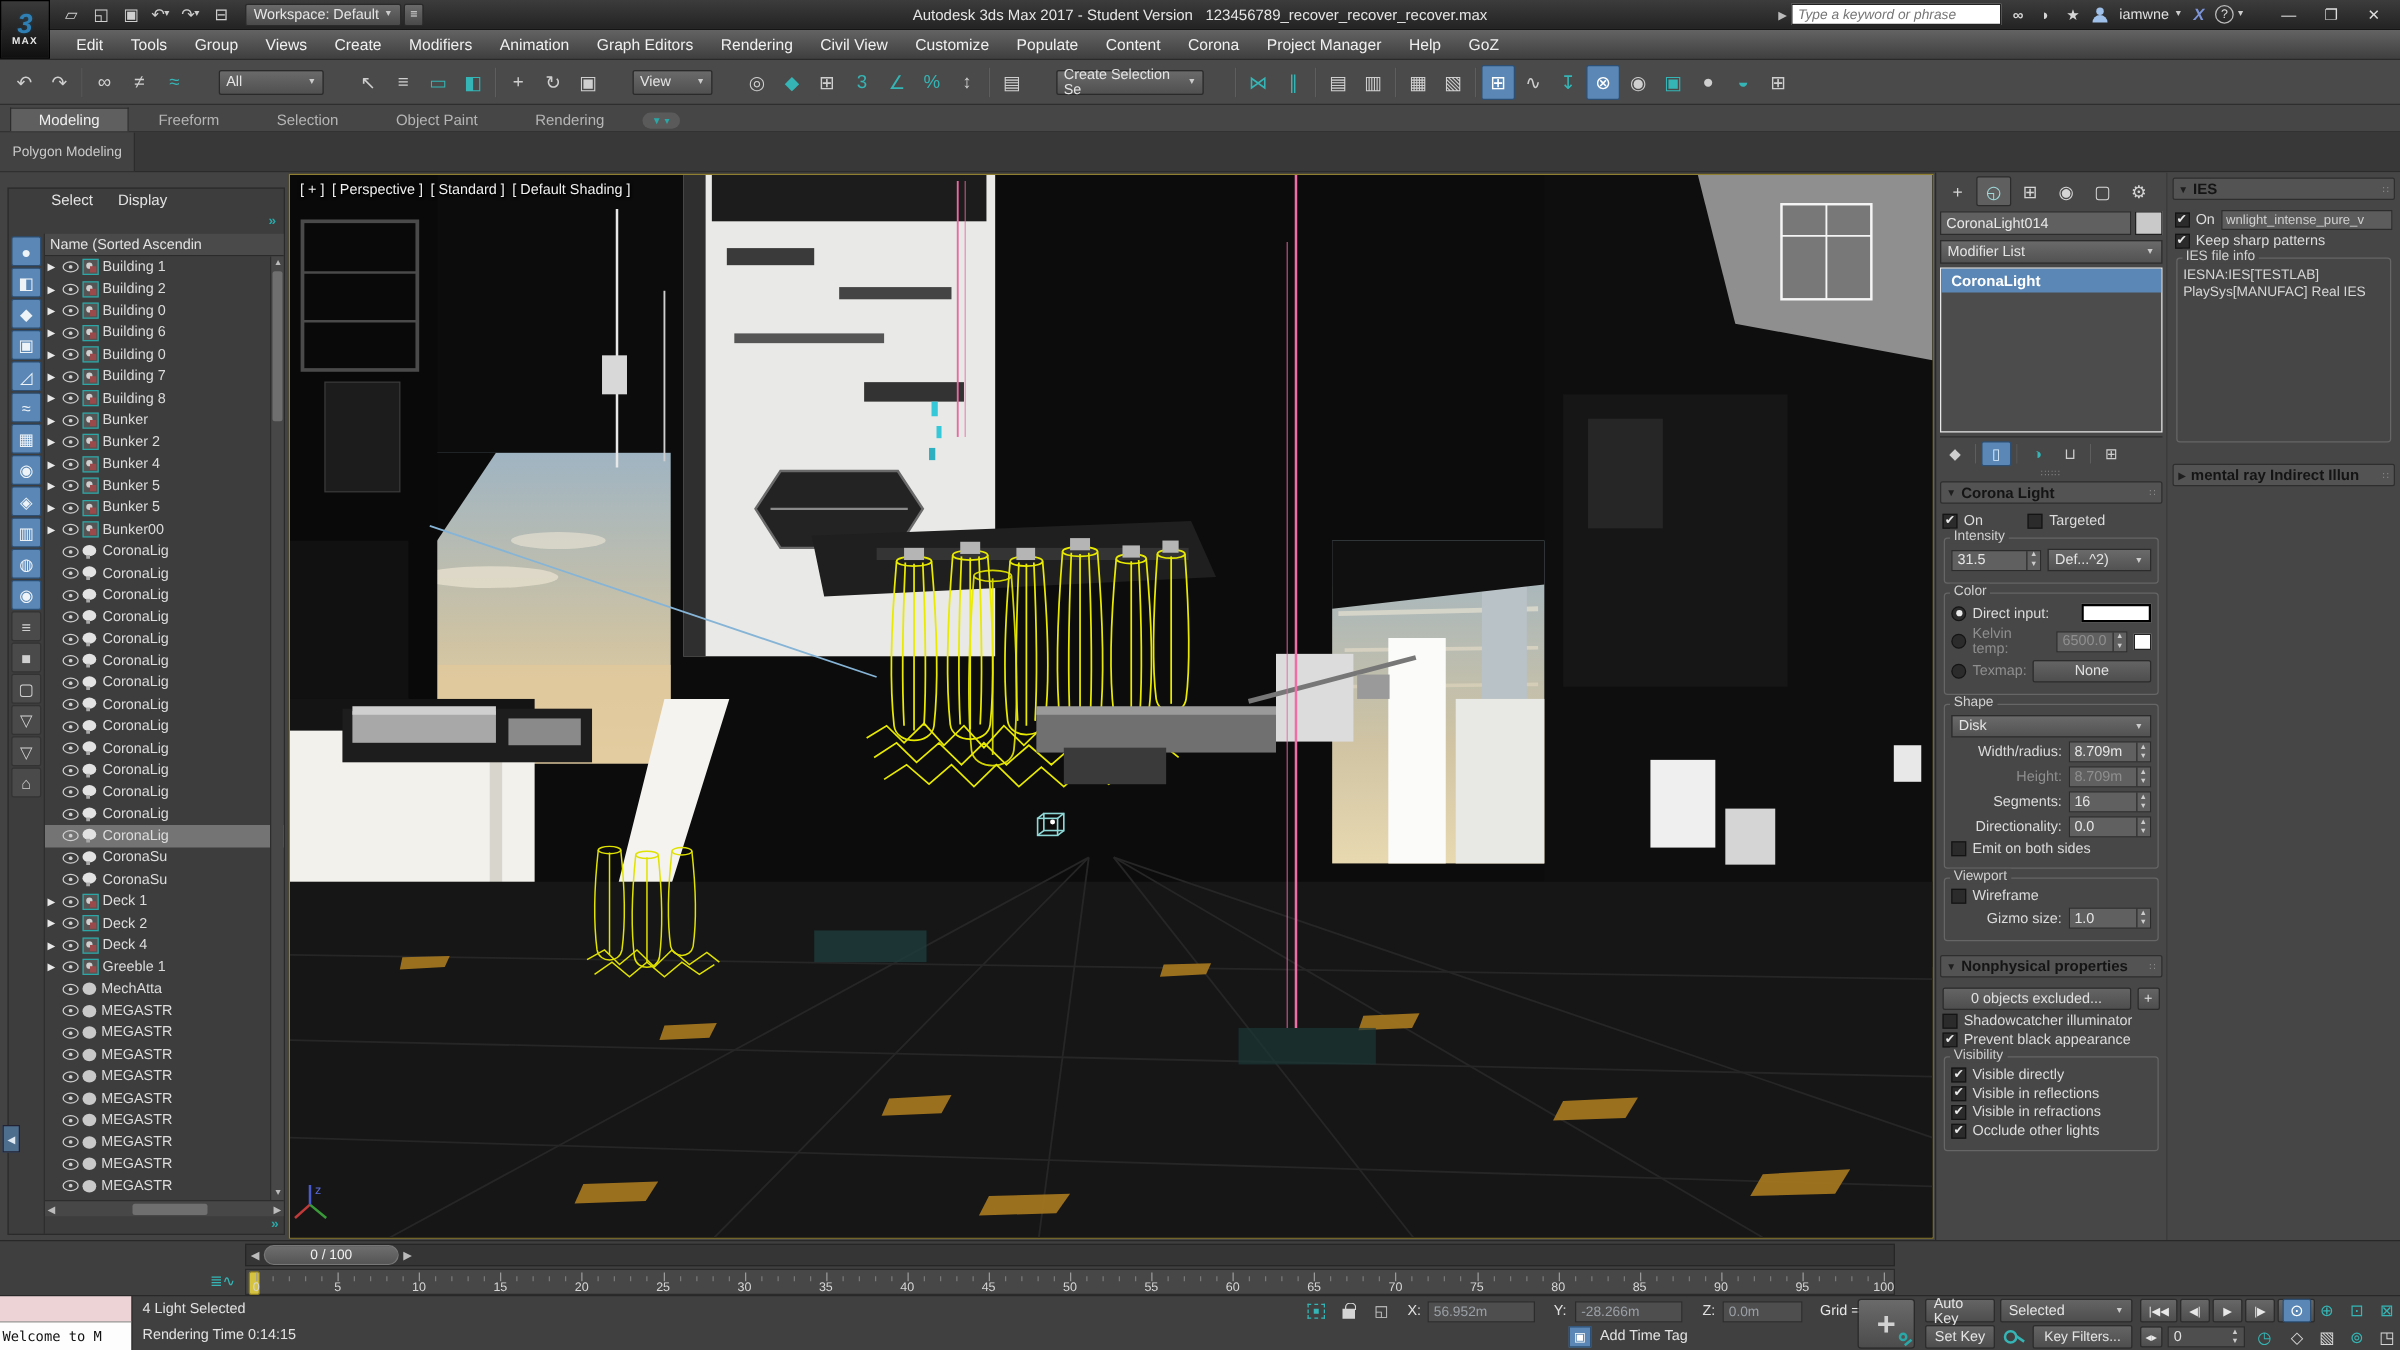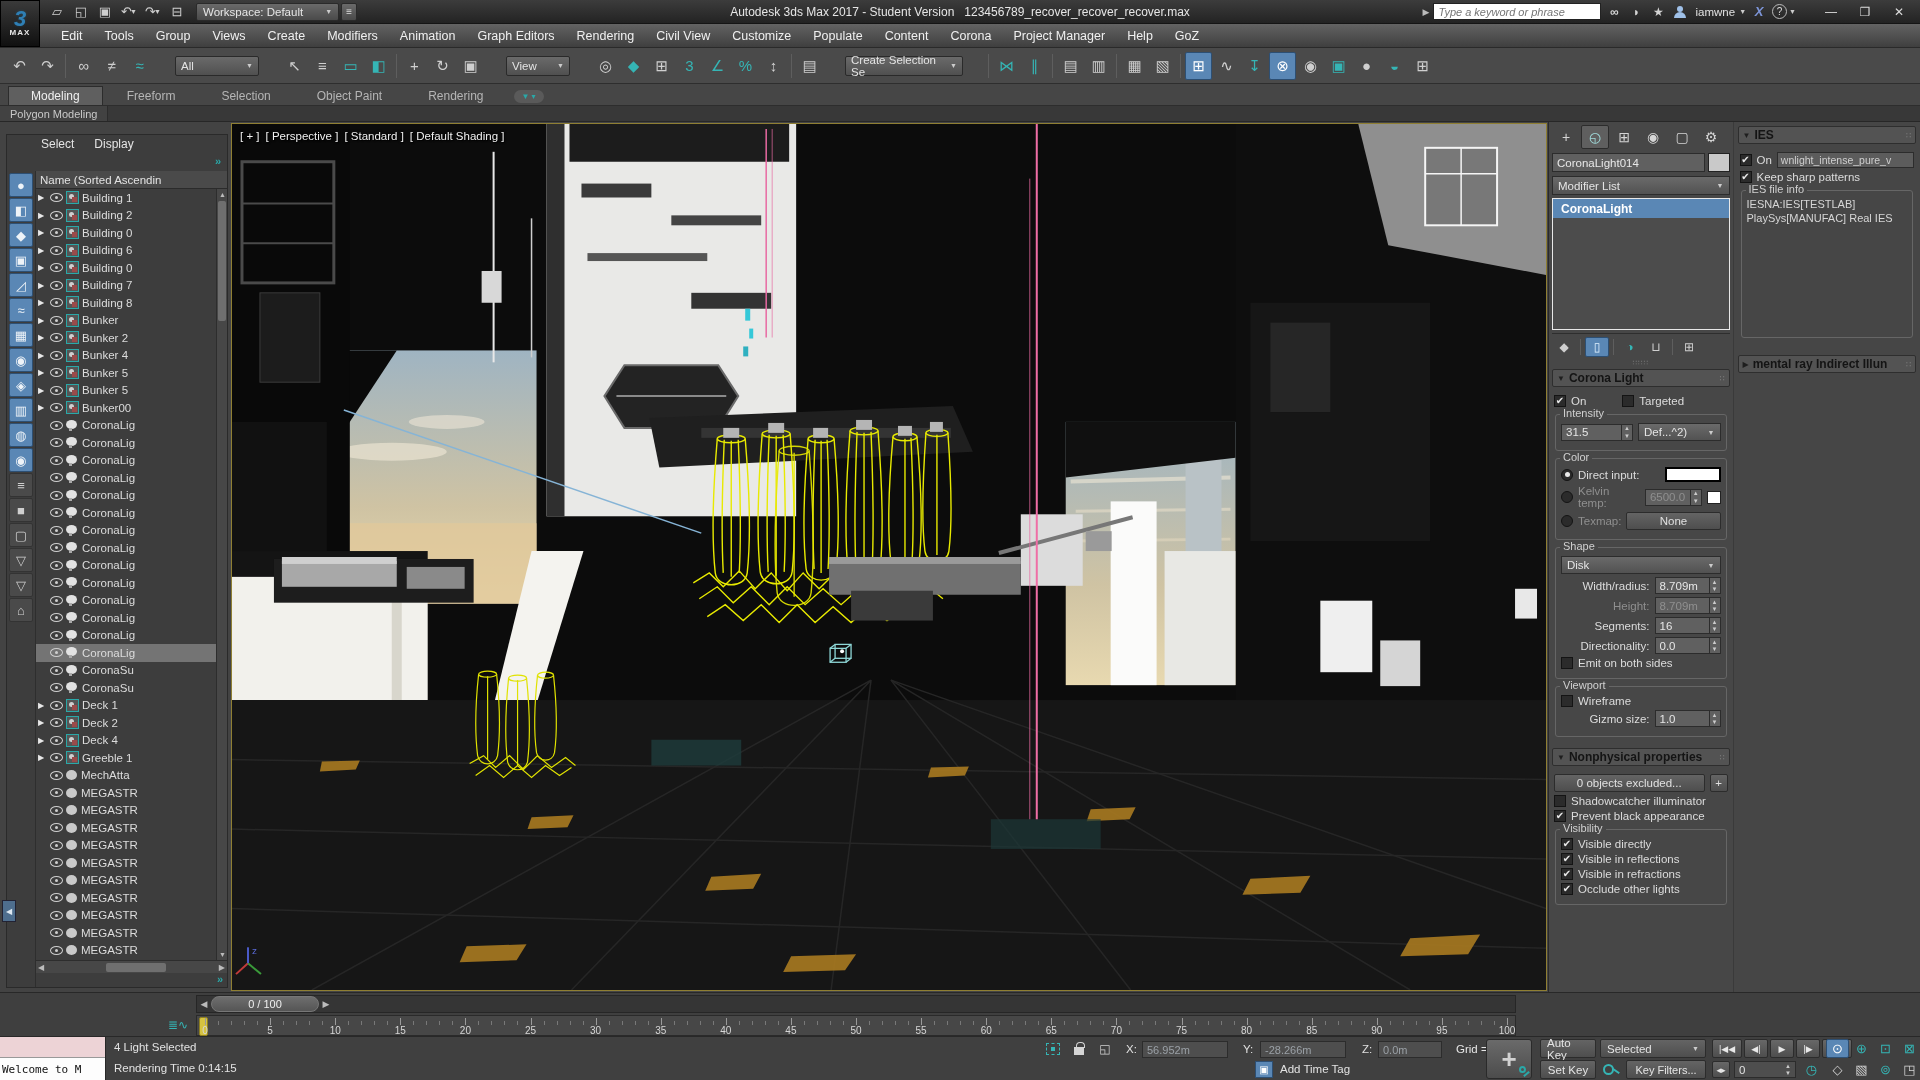--- a/index.html
+++ b/index.html
@@ -10,21 +10,21 @@
   
   .titlebar{height:24px;background:linear-gradient(#3c3c3c,#232323);display:flex;align-items:center;position:relative;border-bottom:1px solid #151515;}
   .logo{position:absolute;left:0;top:0;width:40px;height:47px;background:linear-gradient(#3a3a3a,#101010);border:1px solid #000;z-index:30;
     display:flex;flex-direction:column;align-items:center;justify-content:center;}
   .logo .l3{font-size:22px;font-weight:bold;font-style:italic;color:#2f7fb5;line-height:18px;text-shadow:0 0 3px #0af3;}
   .logo .lmax{font-size:8px;font-weight:bold;color:#e8e8e8;letter-spacing:1px;}
   .qat{display:flex;align-items:center;margin-left:46px;gap:2px;}
   .qbtn{width:22px;height:18px;display:flex;align-items:center;justify-content:center;color:#cfcfcf;font-size:13px;border-radius:2px;}
   .caret{font-size:7px;color:#aaa;margin-left:-2px;}
   .wspill{margin-left:8px;height:18px;background:linear-gradient(#6a6a6a,#4a4a4a);border:1px solid #2a2a2a;border-radius:2px;
-    display:flex;align-items:center;padding:0 6px;gap:24px;color:#e6e6e6;font-size:11.5px;}
+    display:flex;align-items:center;padding:0 6px;gap:6px;color:#e6e6e6;font-size:11.5px;}
   .wspill .caret{font-size:7px}
   .hamb{width:16px;height:18px;display:flex;align-items:center;justify-content:center;background:linear-gradient(#6a6a6a,#4a4a4a);border:1px solid #2a2a2a;border-radius:2px;color:#ddd;margin-left:2px;font-size:10px;}
   .tb-title{position:absolute;left:0;right:0;text-align:center;color:#e6e6e6;font-size:12px;pointer-events:none;}
   .tb-right{margin-left:auto;display:flex;align-items:center;gap:4px;padding-right:4px;z-index:5;}
   .collapse-arr{color:#bbb;font-size:9px;}
   .searchbox{width:168px;height:17px;background:#fff;border:1px solid #222;font-size:11px;font-style:italic;color:#777;padding:0 4px;font-family:"Liberation Sans",sans-serif;}
   .ticon{width:18px;height:18px;display:flex;align-items:center;justify-content:center;color:#d5d5d5;font-size:12px;}
   .avatar{width:12px;height:12px;position:relative;}
   .avatar::before{content:"";position:absolute;left:3px;top:0;width:6px;height:6px;border-radius:50%;background:#9fc0e8;}
   .avatar::after{content:"";position:absolute;left:0;top:6px;width:12px;height:6px;border-radius:6px 6px 0 0;background:#9fc0e8;}
@@ -45,21 +45,21 @@
   .tool.active{background:#5a87b5;border:1px solid #2d4f73;color:#fff;}
   .tsep{width:1px;height:24px;background:#2e2e2e;border-right:1px solid #5e5e5e;margin:0 3px;}
   .tdrop{height:20px;background:linear-gradient(#6a6a6a,#505050);border:1px solid #2a2a2a;border-radius:2px;display:flex;align-items:center;justify-content:space-between;color:#e4e4e4;font-size:11.5px;padding:0 5px;gap:5px;margin:0 21px;}
   .tdrop .caret{font-size:7px;}
 
   
   .ribbontabs{height:22px;background:#464646;display:flex;align-items:flex-end;padding-left:8px;border-bottom:1px solid #2d2d2d;gap:2px;}
   .rtab{padding:2px 22px;font-size:12px;color:#b5b5b5;}
   .rtab.active{background:#5f5f5f;color:#efefef;border:1px solid #2c2c2c;border-bottom:none;}
   .rpill{margin-left:6px;margin-bottom:2px;width:30px;height:13px;background:#5a5a5a;border-radius:7px;color:#2aa8a8;font-size:8px;display:flex;align-items:center;justify-content:center;gap:2px;}
-  .ribbonstrip{height:16px;background:#383838;border-bottom:1px solid #272727;display:flex;align-items:center;}
+  .ribbonstrip{height:32px;background:#383838;border-bottom:1px solid #272727;display:flex;align-items:center;}
   .rstrip-label{font-size:11px;color:#c9c9c9;padding:0 10px;background:#424242;height:100%;display:flex;align-items:center;border-right:1px solid #2c2c2c;}
 
   
   .main{flex:1;display:flex;position:relative;background:#454545;min-height:0;}
 
   
   .left-col{width:230px;position:relative;background:#434343;}
   .explorer{position:absolute;left:6px;top:12px;right:2px;bottom:4px;background:#3d3d3d;border:1px solid #2a2a2a;display:flex;flex-direction:column;}
   .exp-menus{height:20px;display:flex;gap:4px;padding:2px 6px 0 26px;}
   .exp-menu{color:#e4e4e4;font-size:12px;padding:0 8px;}

